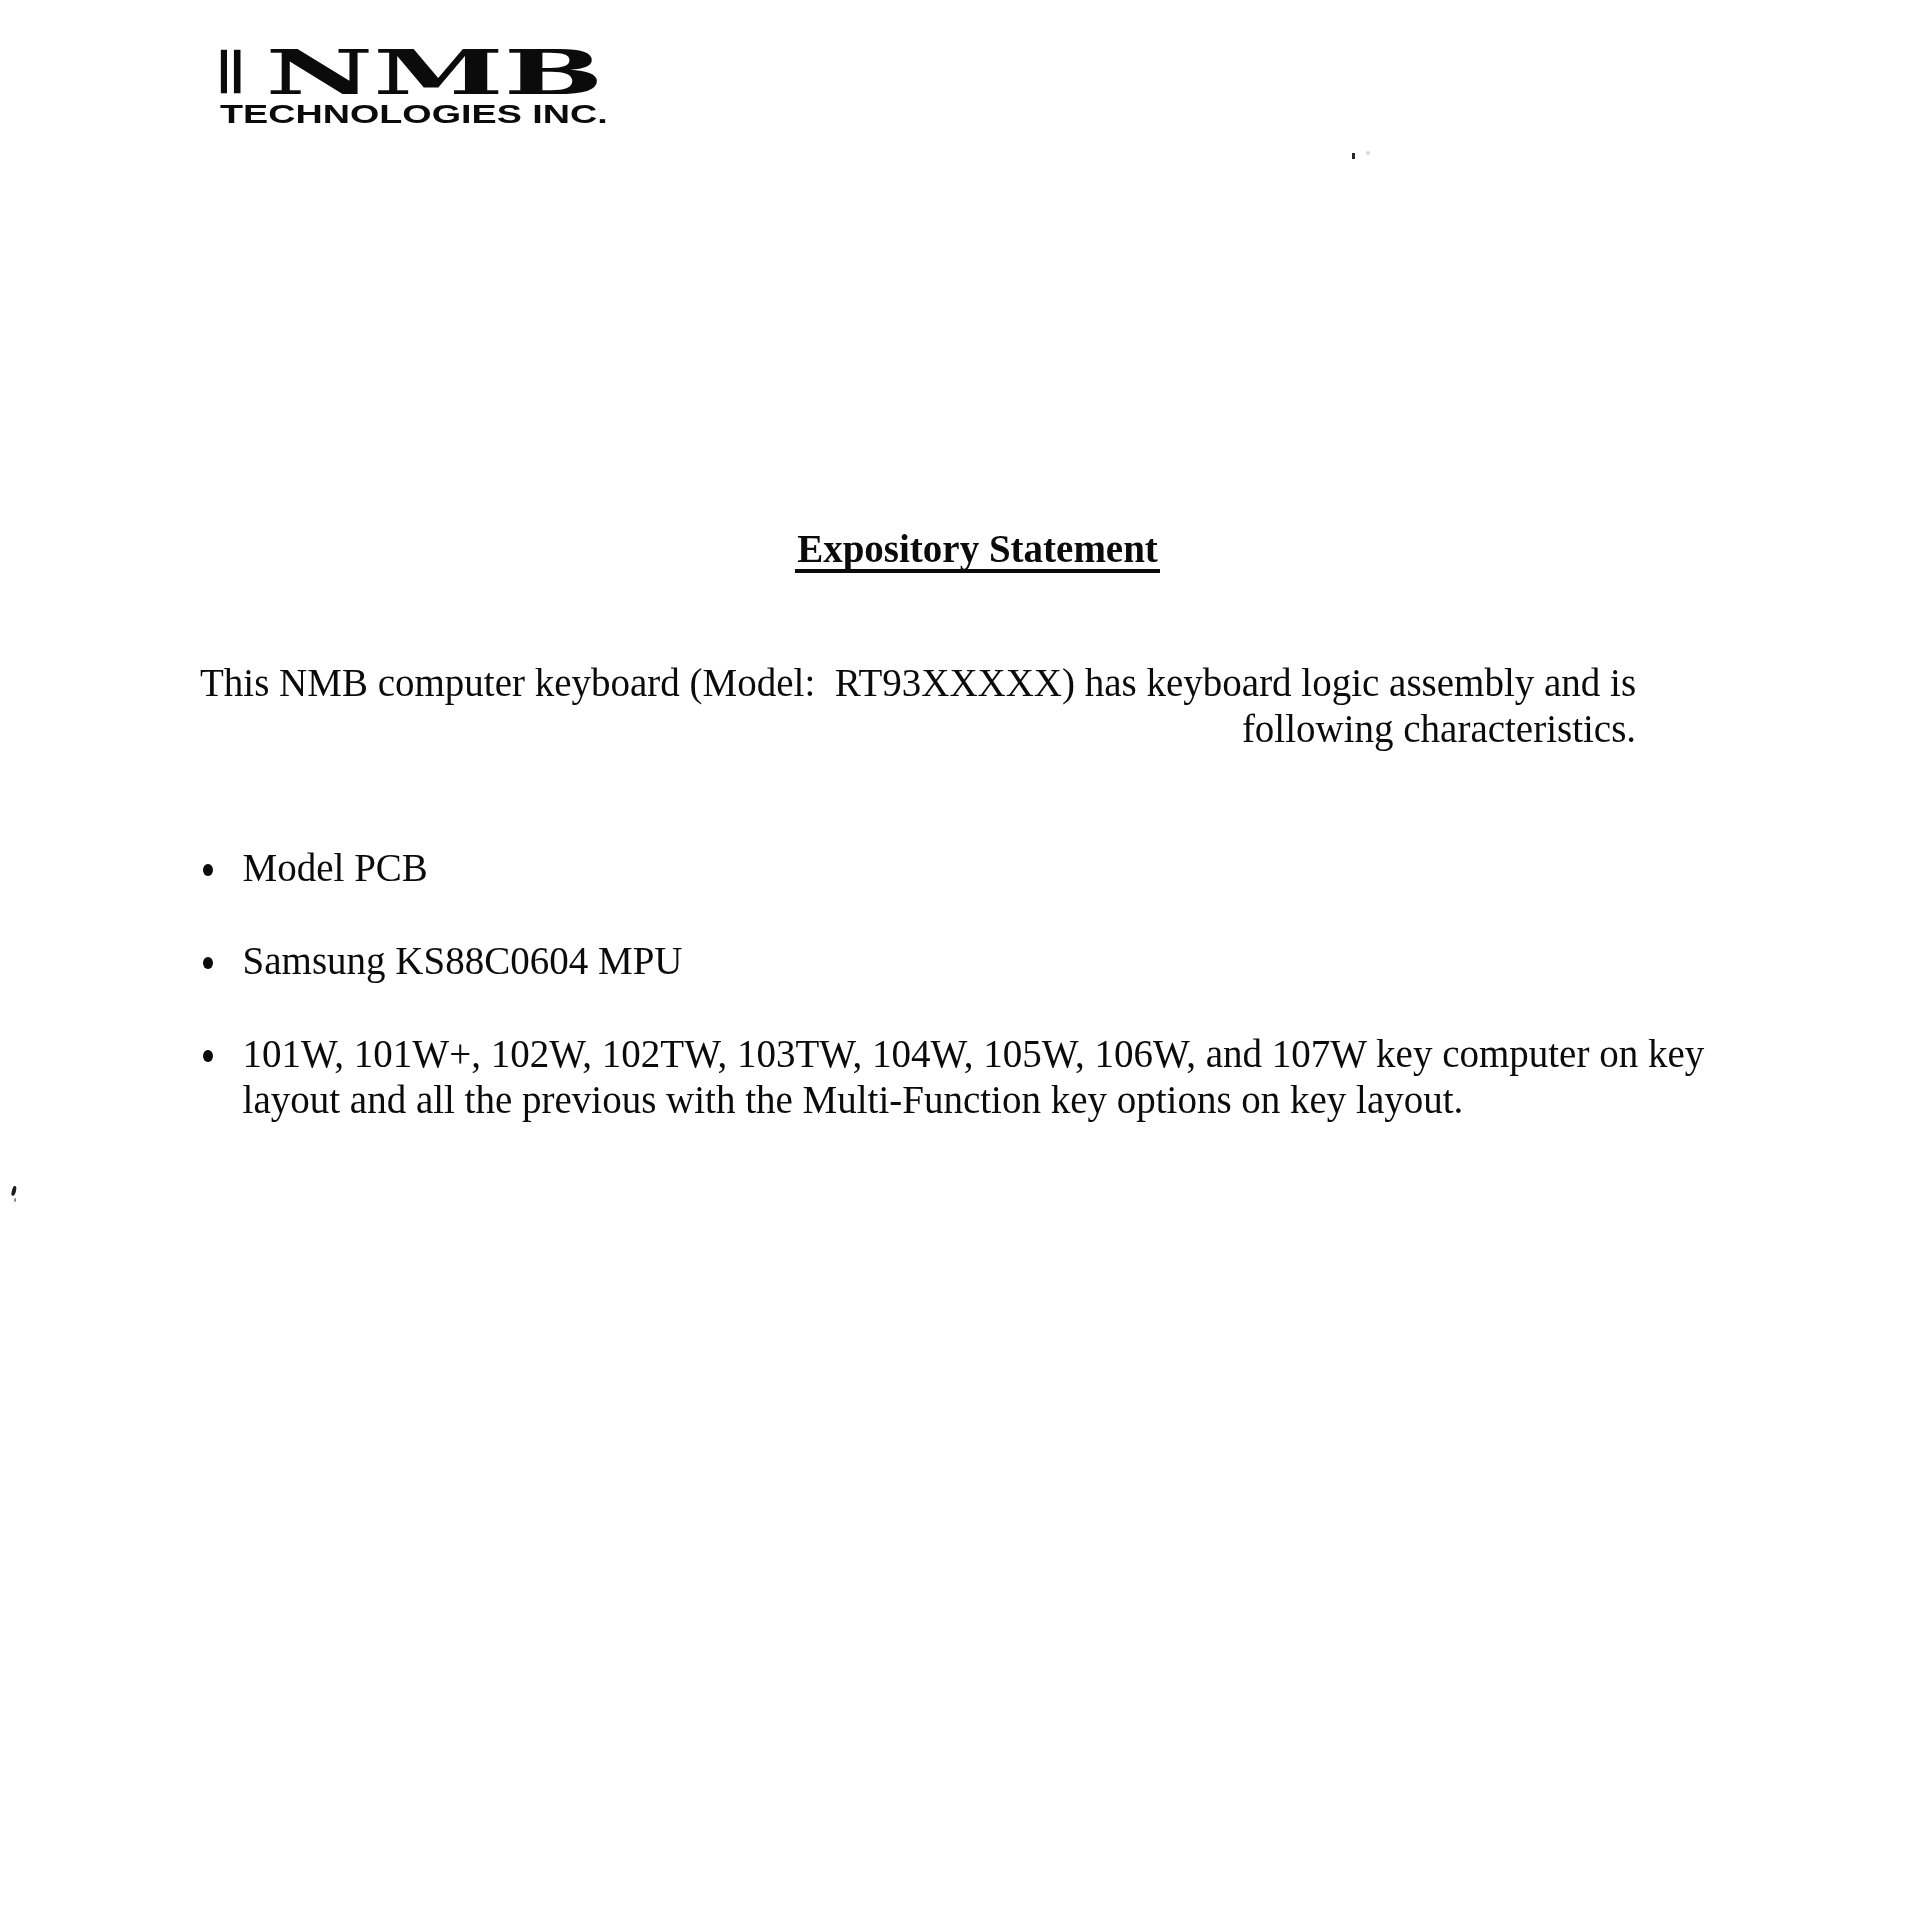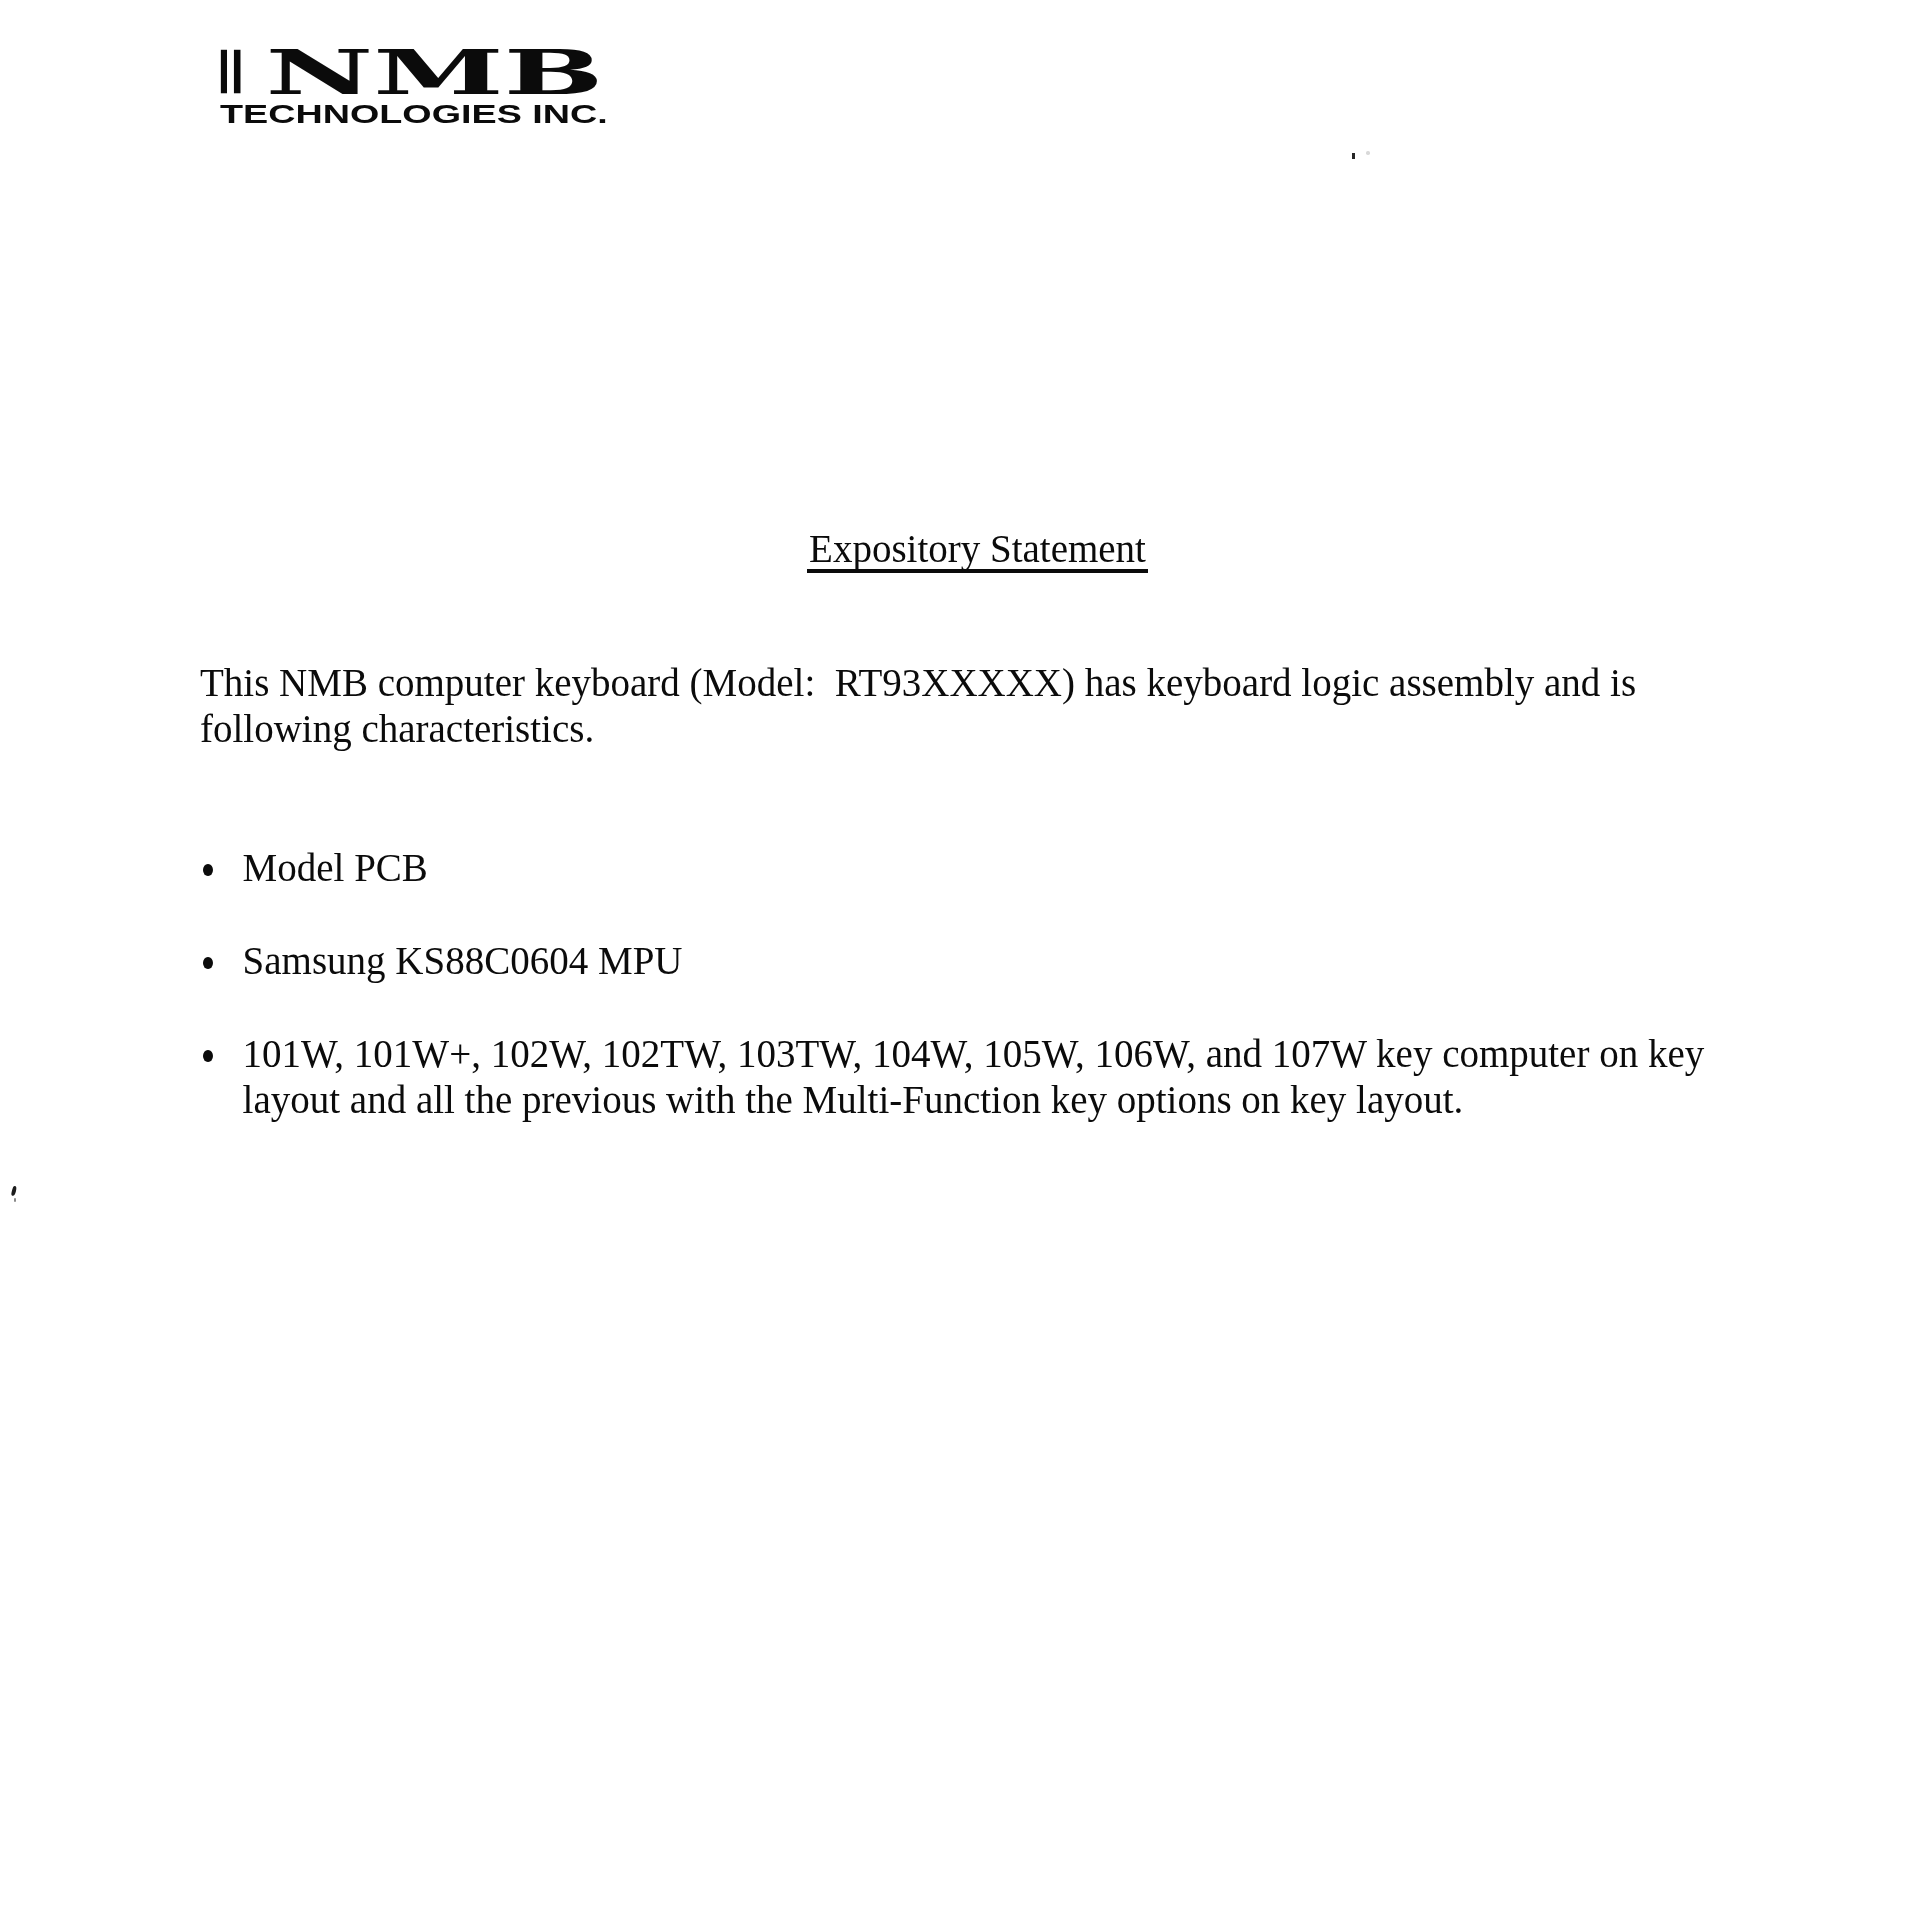--- a/index.html
+++ b/index.html
@@ -15,35 +15,36 @@
 
   
   .logo{position:absolute;left:220px;top:49px;width:389px;height:77px;}
   .logo svg{display:block;}
 
   
   .title-wrap{position:absolute;left:0;right:0;top:529px;text-align:center;}
   .doc-title{
     display:inline-block;
     font-family:"Liberation Serif", serif;
-    font-weight:normal;
+    font-weight:bold;
     font-size:39px;
     line-height:1;
     border-bottom:4.6px solid #0b0b0b;
     padding:0 2.3px 1.2px 2.3px;
     white-space:pre;
   }
 
   
   .para{
     position:absolute;
     left:200px;
     top:660px;
     font-size:39px;
     line-height:46px;
+    text-align:right;
   }
   .para-line{white-space:pre;}
 
   
   .bullets{
     position:absolute;
     left:203px;
     top:845px;
     font-size:39px;
     line-height:46px;

